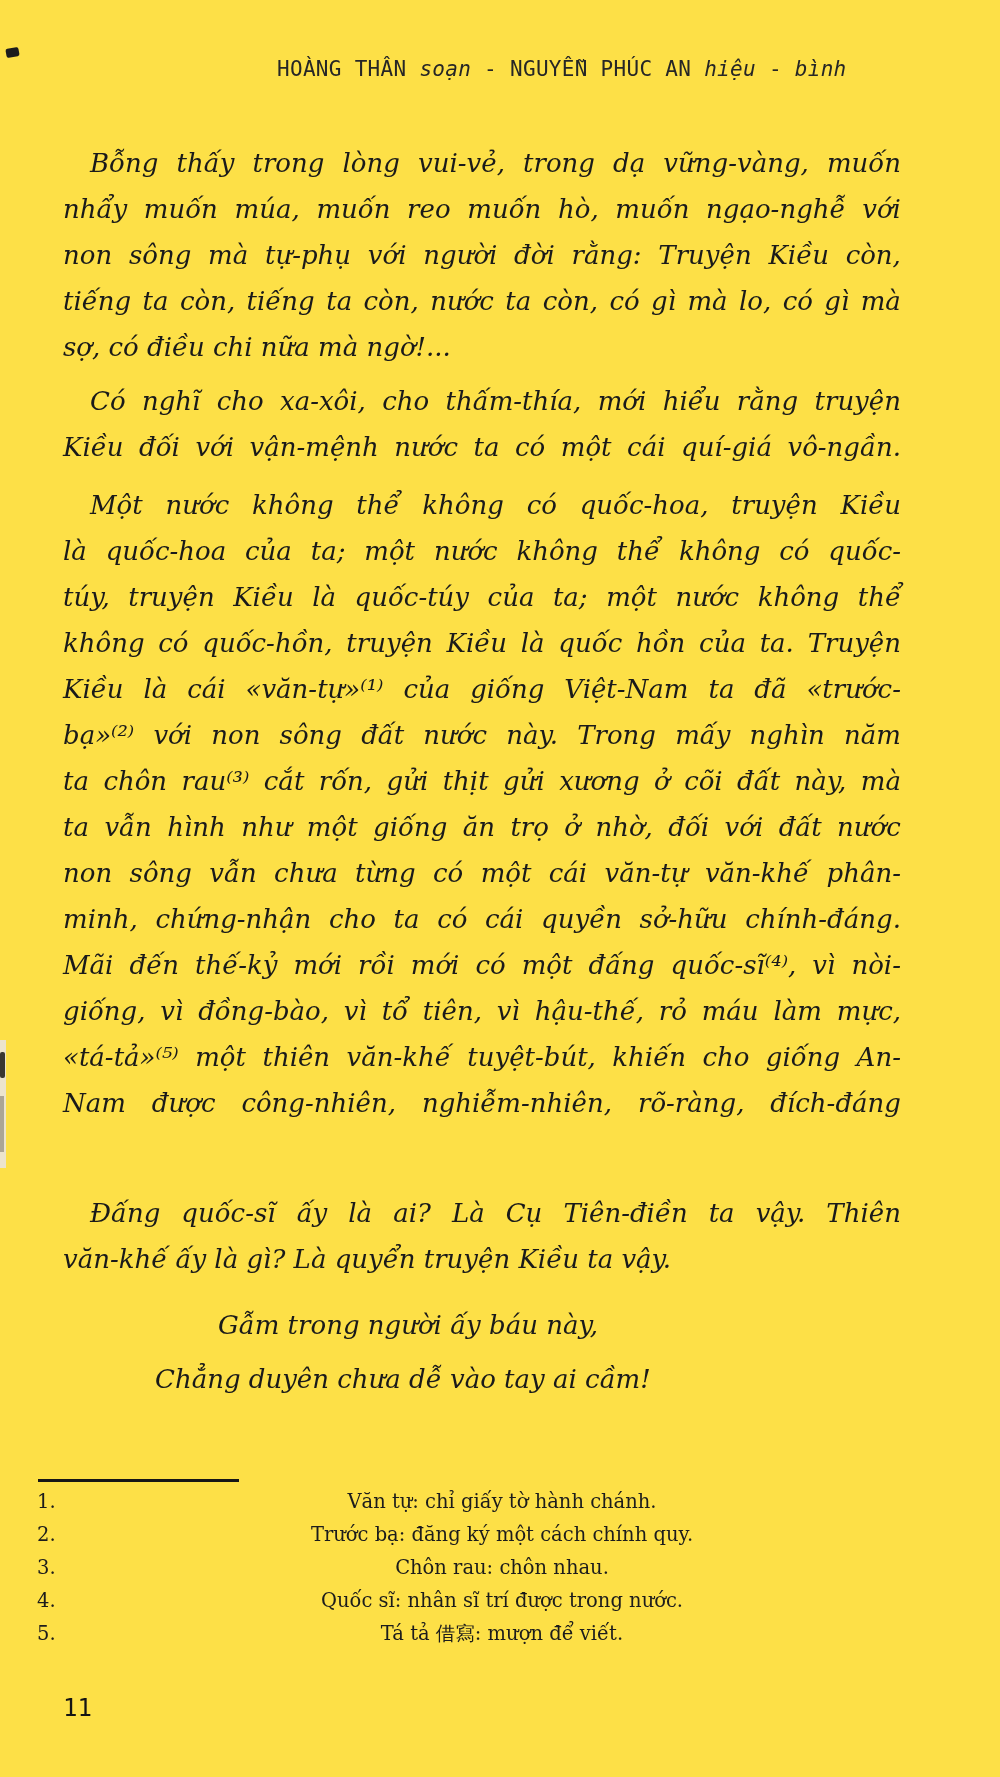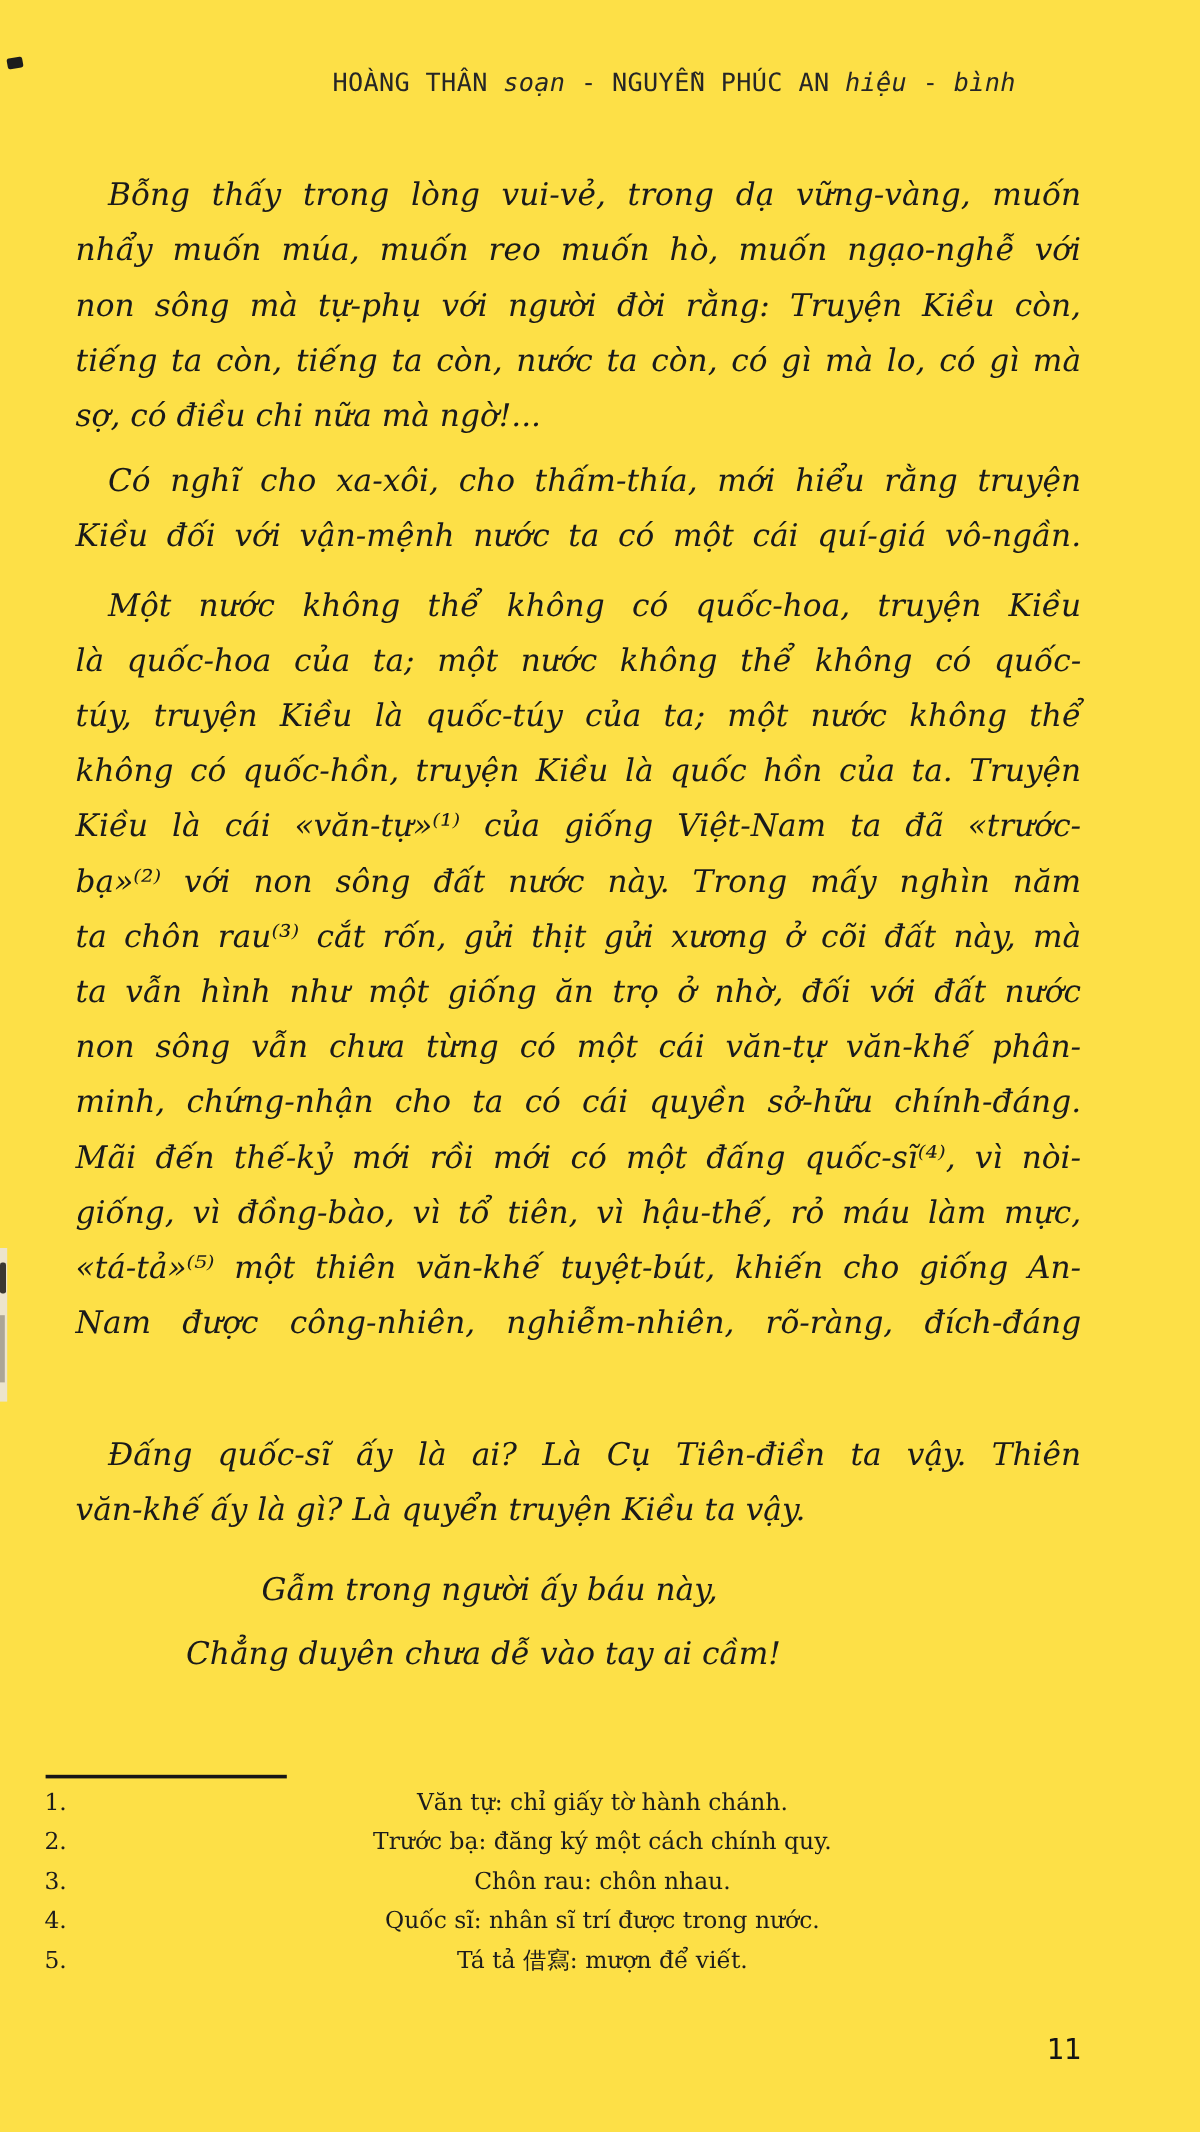--- a/index.html
+++ b/index.html
@@ -64,21 +64,21 @@
     font-style: normal;
     color: #1c1c1c;
   }
   .fn-num { width: 50px; flex: 0 0 50px; }
   .fn-text { flex: 1; white-space: nowrap; text-align: center; }
   .page-number {
     position: absolute;
     left: 63px;
     top: 1694px;
     width: 838px;
-    text-align: right;
+    text-align: left;
     font-family: "DejaVu Sans Mono", "Liberation Mono", monospace;
     font-size: 24px;
     color: #141414;
   }
   .artifact { position: absolute; }
   .corner-speck {
     left: 6px; top: 48px; width: 13px; height: 9px;
     background: #1c1c1c; border-radius: 2px; transform: rotate(-10deg);
   }
   .edge-band { left: 0; top: 1040px; width: 6px; height: 128px; background: #ece4cd; }

